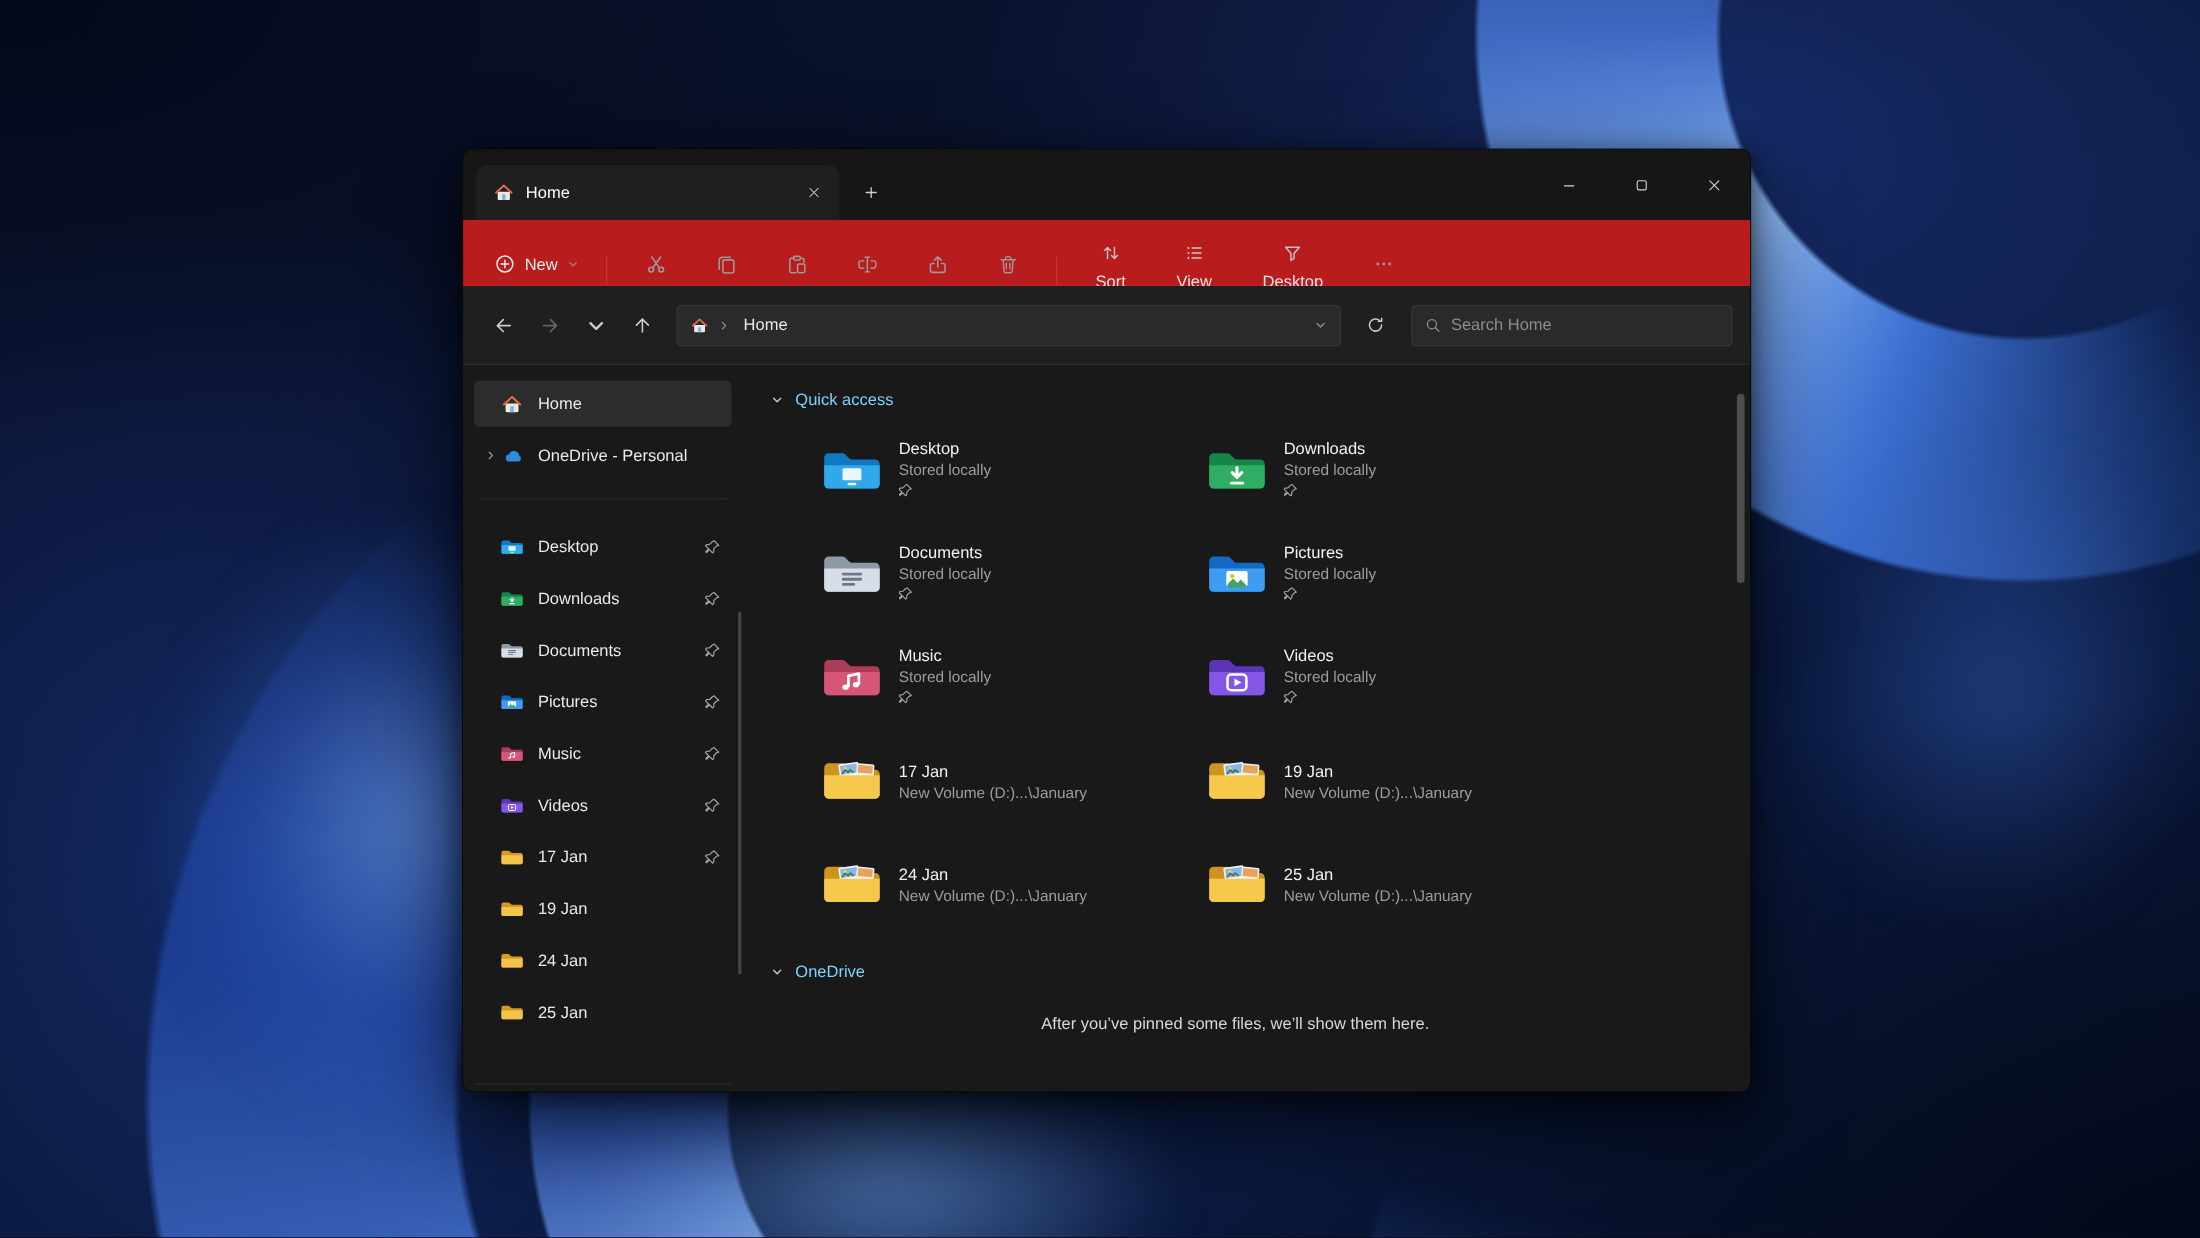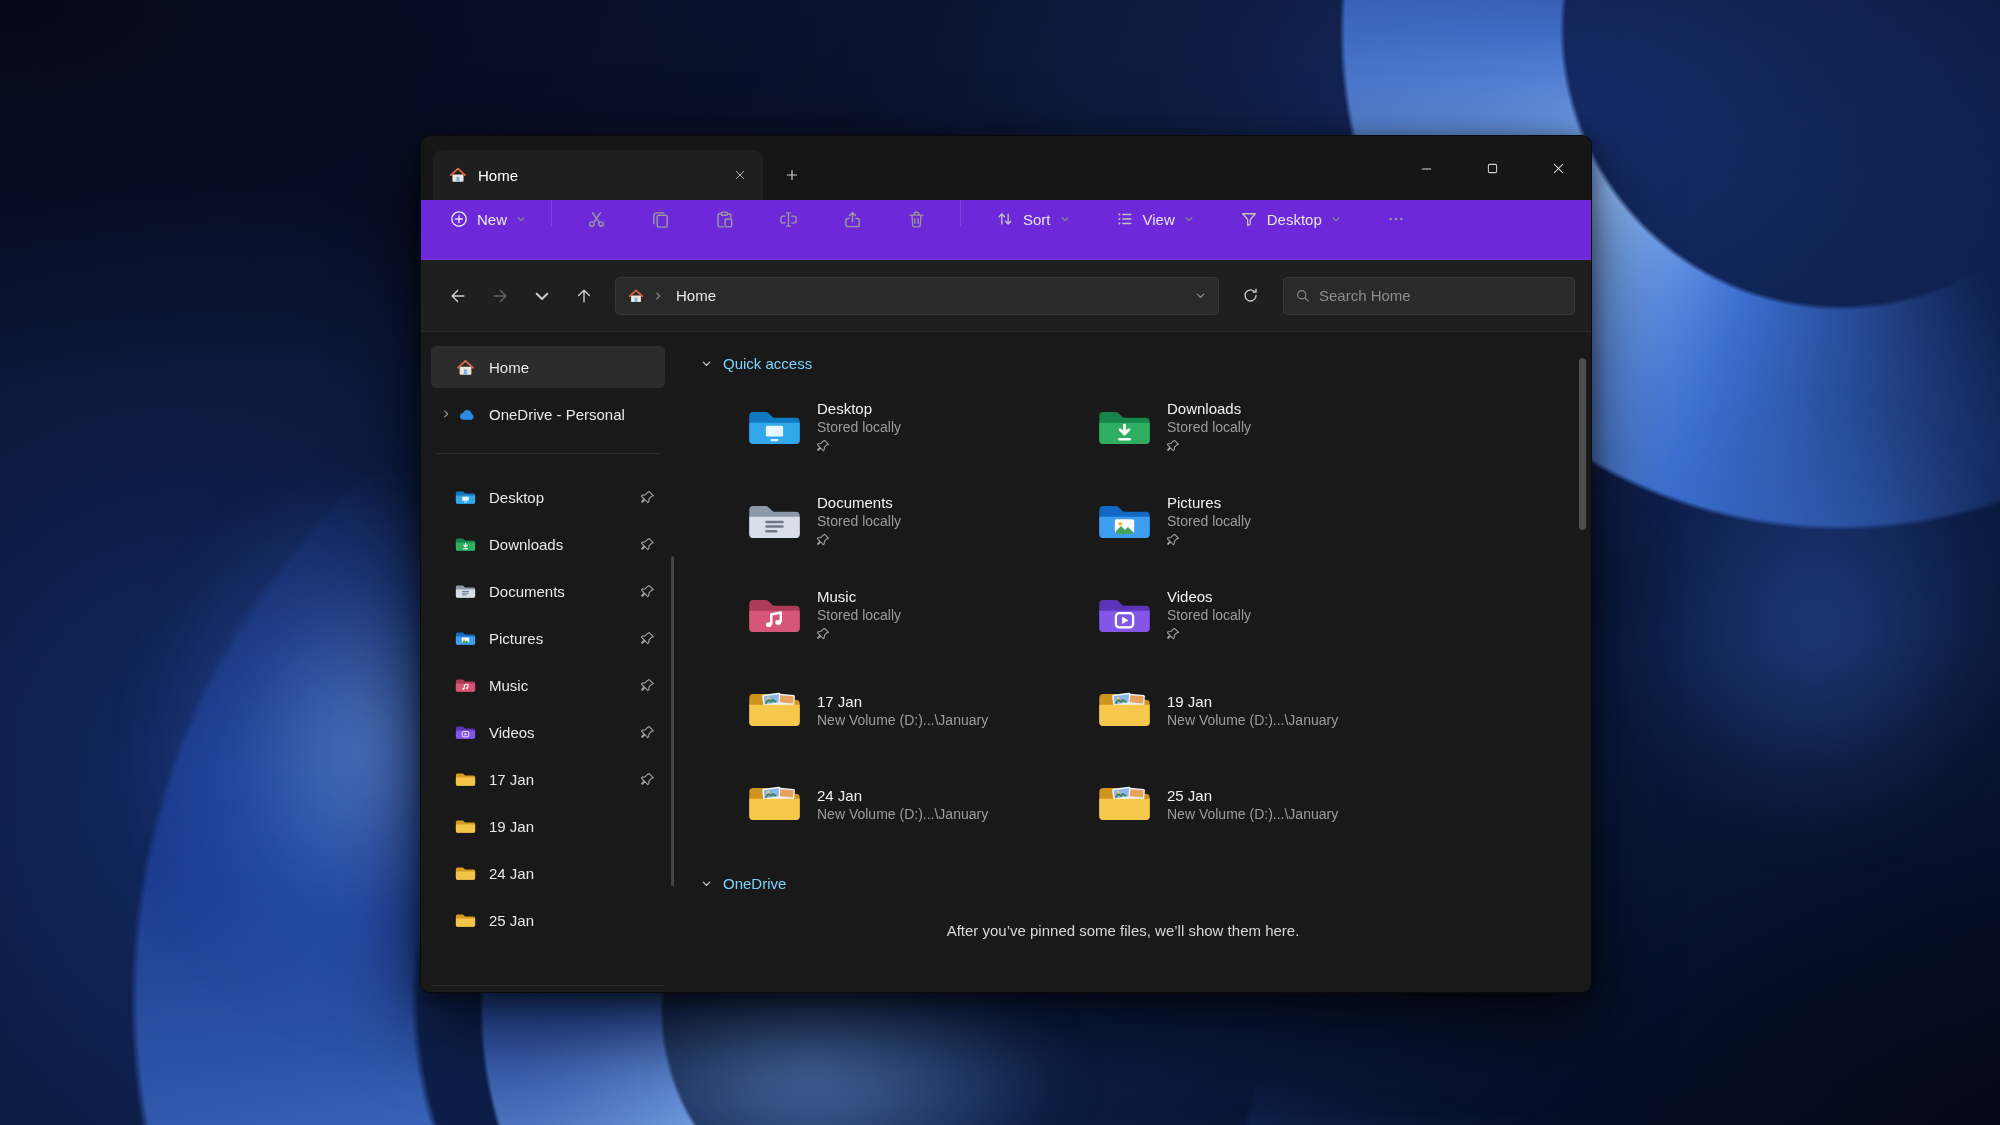--- a/index.html
+++ b/index.html
@@ -51,27 +51,27 @@
   .titlebar { height: 64px; background: #161616; display: flex; flex: none; }
   .tab { width: 330px; height: 50px; margin: 14px 0 0 12px; background: #1f1f1f; border-radius: 9px 9px 0 0;
          display: flex; align-items: center; padding: 0 10px 0 16px; gap: 11px; }
   .tab-title { flex: 1; font-size: 15px; color: #ffffff; }
   .tab-close { width: 26px; height: 26px; border-radius: 5px; display: flex; align-items: center; justify-content: center; color: #bdbdbd; }
   .newtab { width: 34px; height: 34px; margin: 0 0 8px 12px; align-self: flex-end; display: flex; align-items: center; justify-content: center; color: #cfcfcf; border-radius: 5px; }
   .tb-flex { flex: 1; }
   .caption { display: flex; height: 100%; }
   .caption-btn { width: 66px; height: 100%; display: flex; align-items: center; justify-content: center; color: #d4d4d4; }
 
-  .toolbar { height: 60px; background: #6d28d9; display: flex; align-items: flex-start; padding: 0 16px; flex: none;
+  .toolbar { height: 60px; background: #b91c1c; display: flex; align-items: flex-end; padding: 0 16px; flex: none;
              border-bottom: 1px solid rgba(255,255,255,.04); }
   .new-btn { display: flex; align-items: center; gap: 9px; height: 38px; padding: 0 13px; border-radius: 5px; color: #ececec; font-size: 15px; }
   .vdiv { width: 1px; height: 26px; background: rgba(255,255,255,.12); margin: 0 12px; flex: none; }
   .tb-group { display: flex; align-items: center; }
   .tb-icon-btn { width: 46px; height: 38px; margin: 0 9px; display: flex; align-items: center; justify-content: center; color: #9a9a9a; border-radius: 5px; }
-  .tb-menu-btn { display: flex; align-items: center; gap: 9px; height: 38px; padding: 0 13px; margin: 0 10px; border-radius: 5px; color: #e6e6e6; font-size: 15px; }
+  .tb-menu-btn { display: flex; align-items: center; gap: 9px; height: 38px; padding: 0 13px; margin: 0 10px; border-radius: 5px; color: #e6e6e6; font-size: 15px; flex-direction: column; }
   .tb-menu-btn .mico { color: #c3c3c3; }
   .dim { color: #8f8f8f; }
 
   .navbar { height: 72px; background: #1f1f1f; display: flex; align-items: center; padding: 0 16px; gap: 4px; flex: none;
             border-bottom: 1px solid rgba(255,255,255,.06); }
   .nav-btn { width: 42px; height: 36px; display: flex; align-items: center; justify-content: center; color: #cccccc; border-radius: 5px; flex: none; }
   .nav-btn.disabled { opacity: .4; }
   .addressbar { flex: 1; height: 38px; margin: 0 6px; background: #2a2a2a; border: 1px solid rgba(255,255,255,.07);
                 border-radius: 5px; display: flex; align-items: center; padding: 0 12px; gap: 9px; font-size: 15px; color: #eaeaea; }
   .crumb { padding: 2px 4px; }

